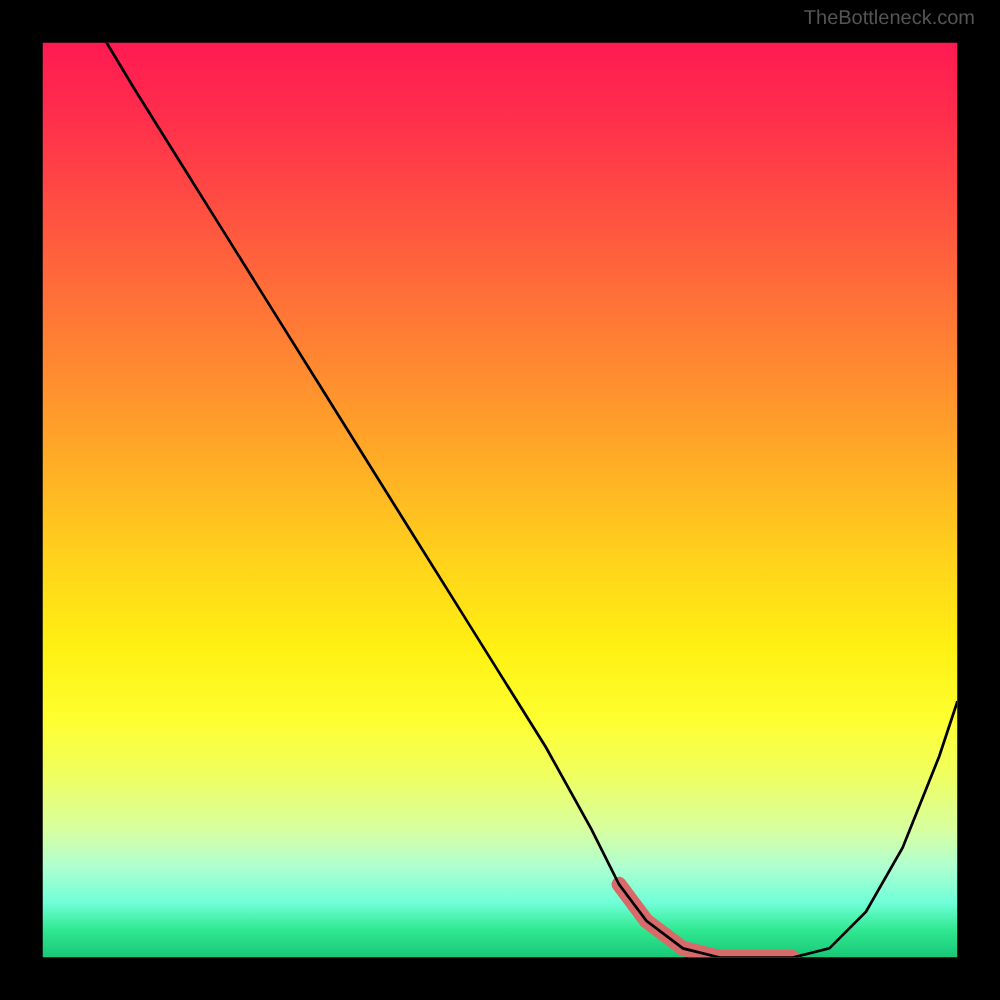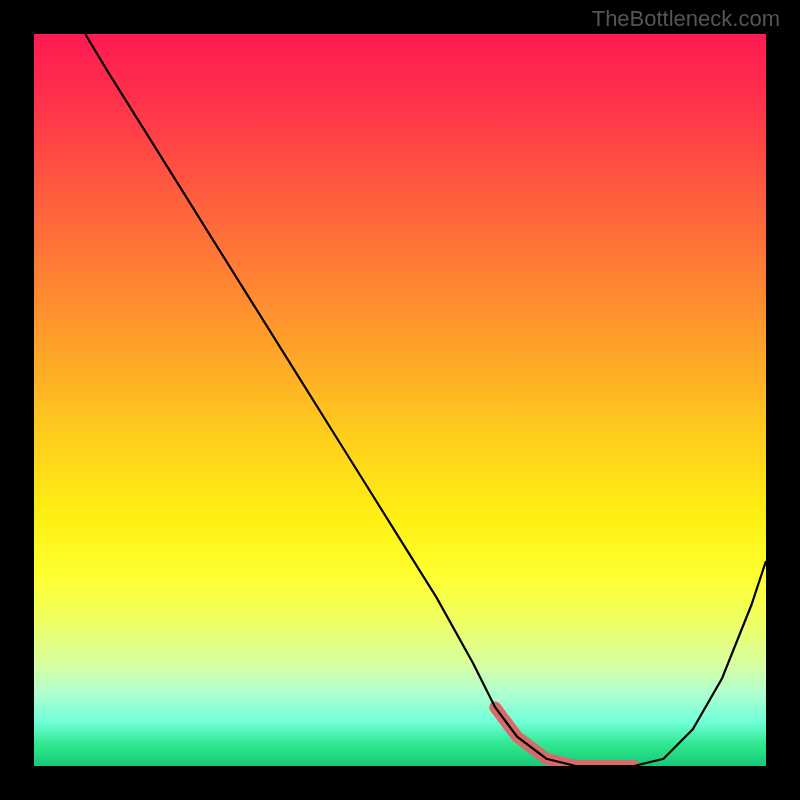--- a/index.html
+++ b/index.html
@@ -8,21 +8,21 @@
     height: 800px;
     background: #000;
     position: relative;
     font-family: Arial, sans-serif;
   }
   .watermark {
     position: absolute;
     top: 6px;
     right: 20px;
     color: #555;
-    font-size: 22px;
+    font-size: 16px;
     font-weight: 500;
     z-index: 10;
   }
   .plot-area {
     position: absolute;
     left: 34px;
     top: 34px;
     width: 732px;
     height: 732px;
     overflow: hidden;

